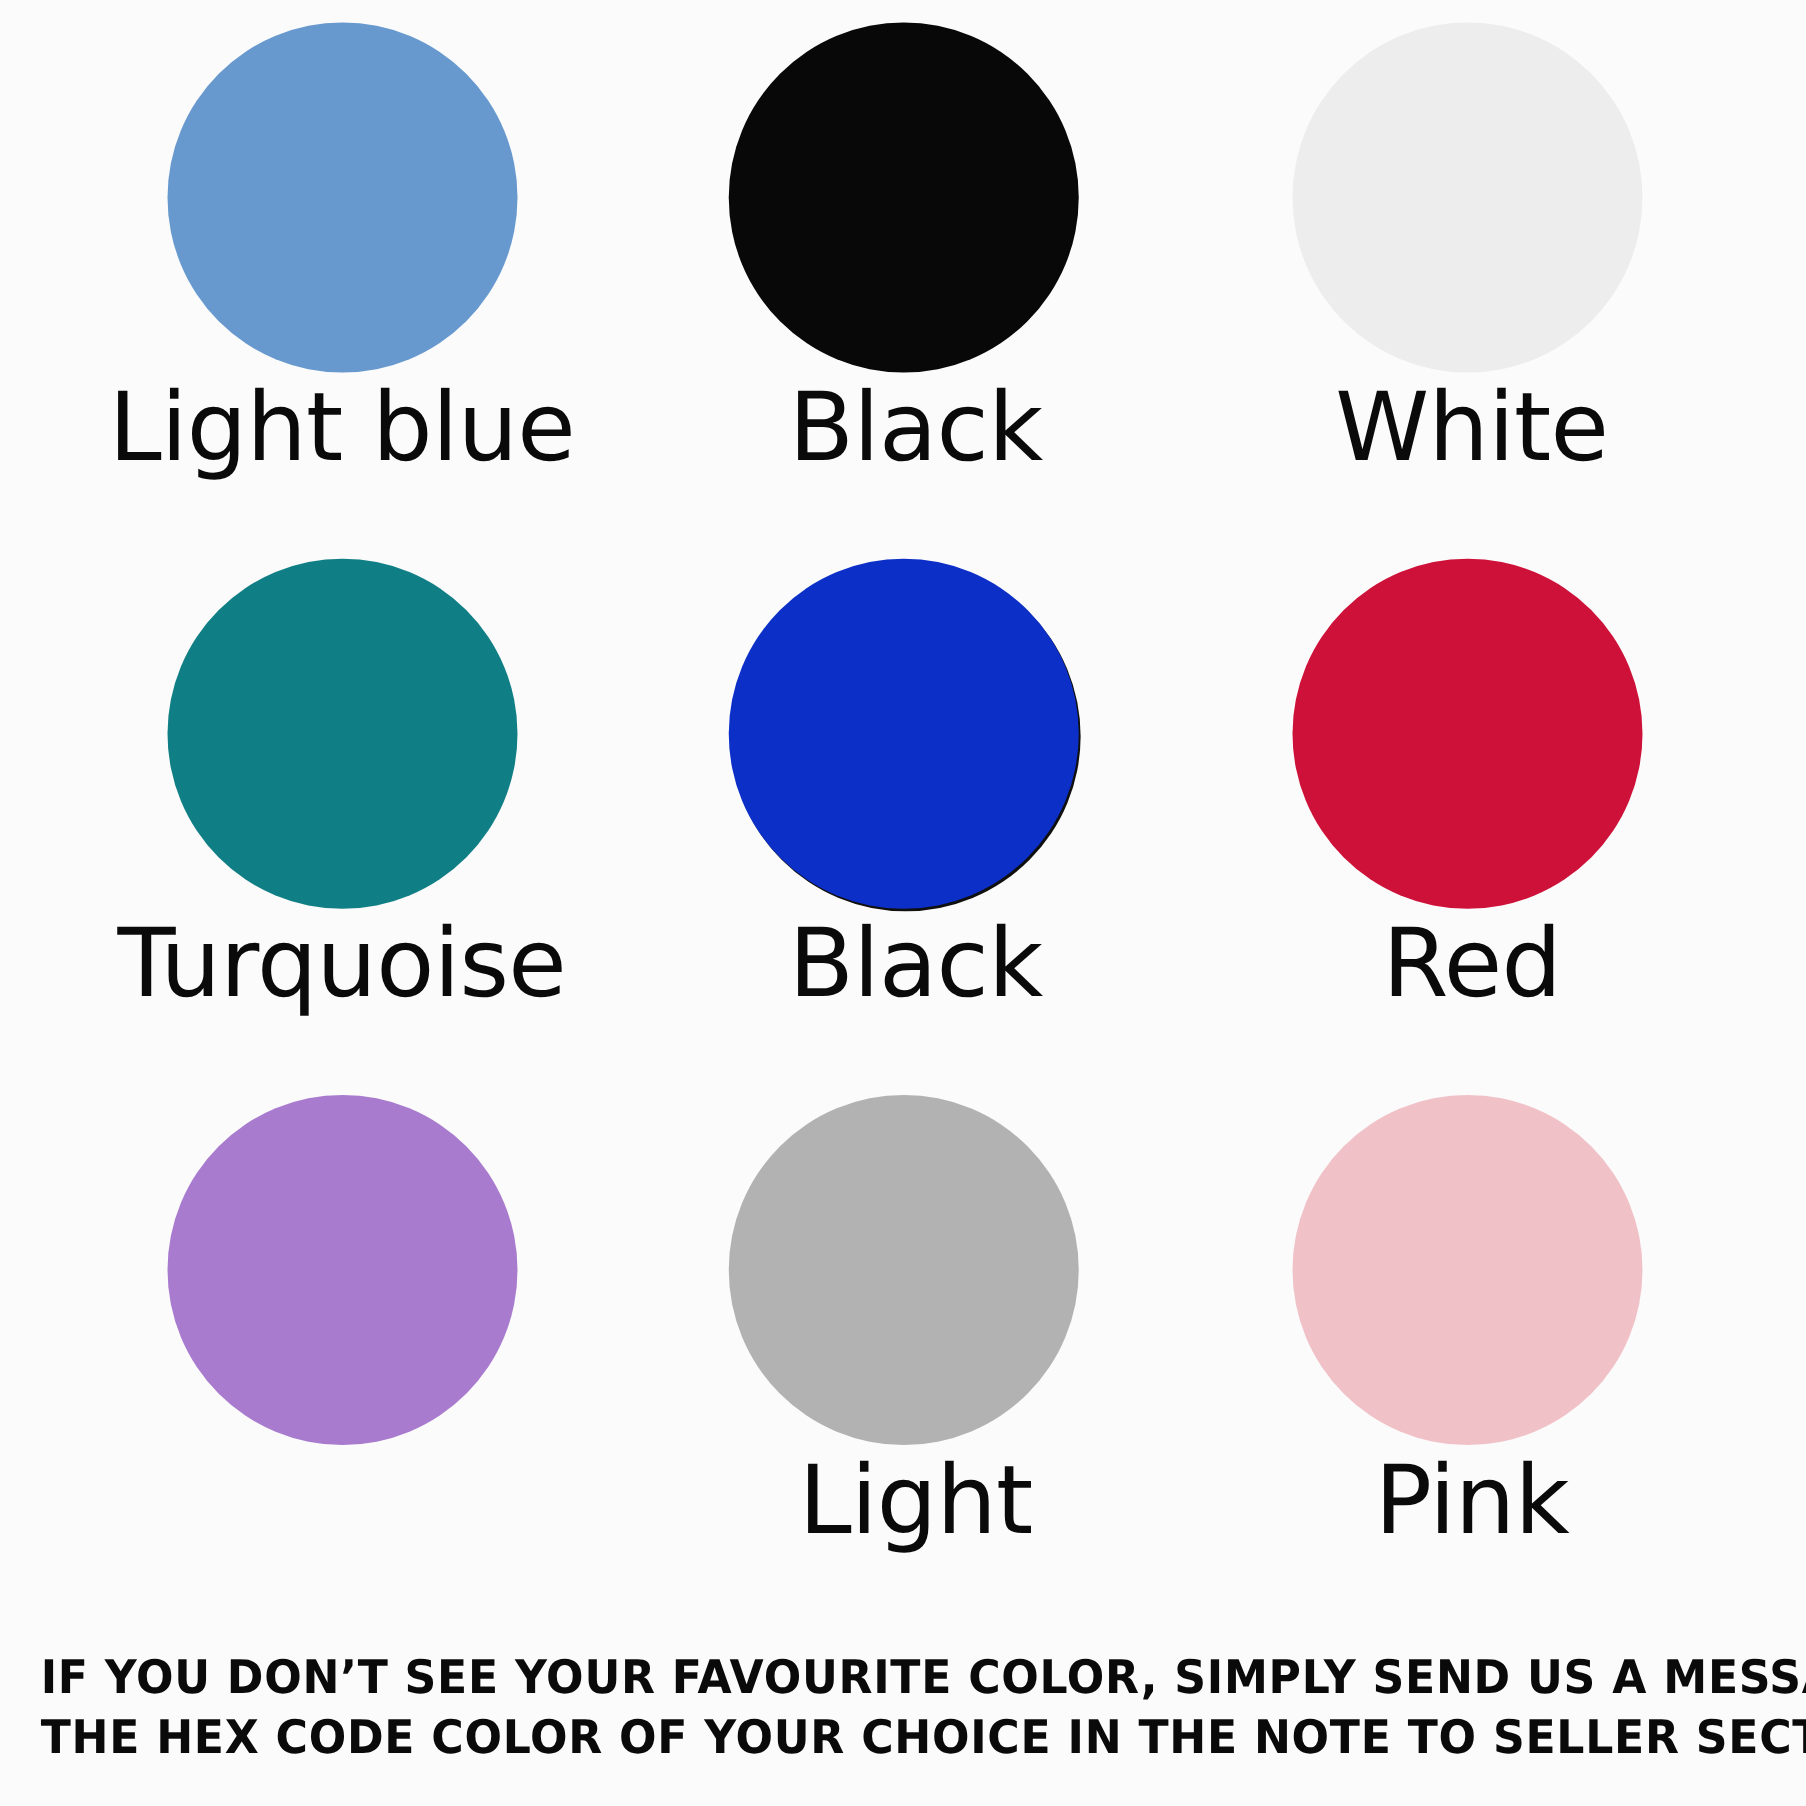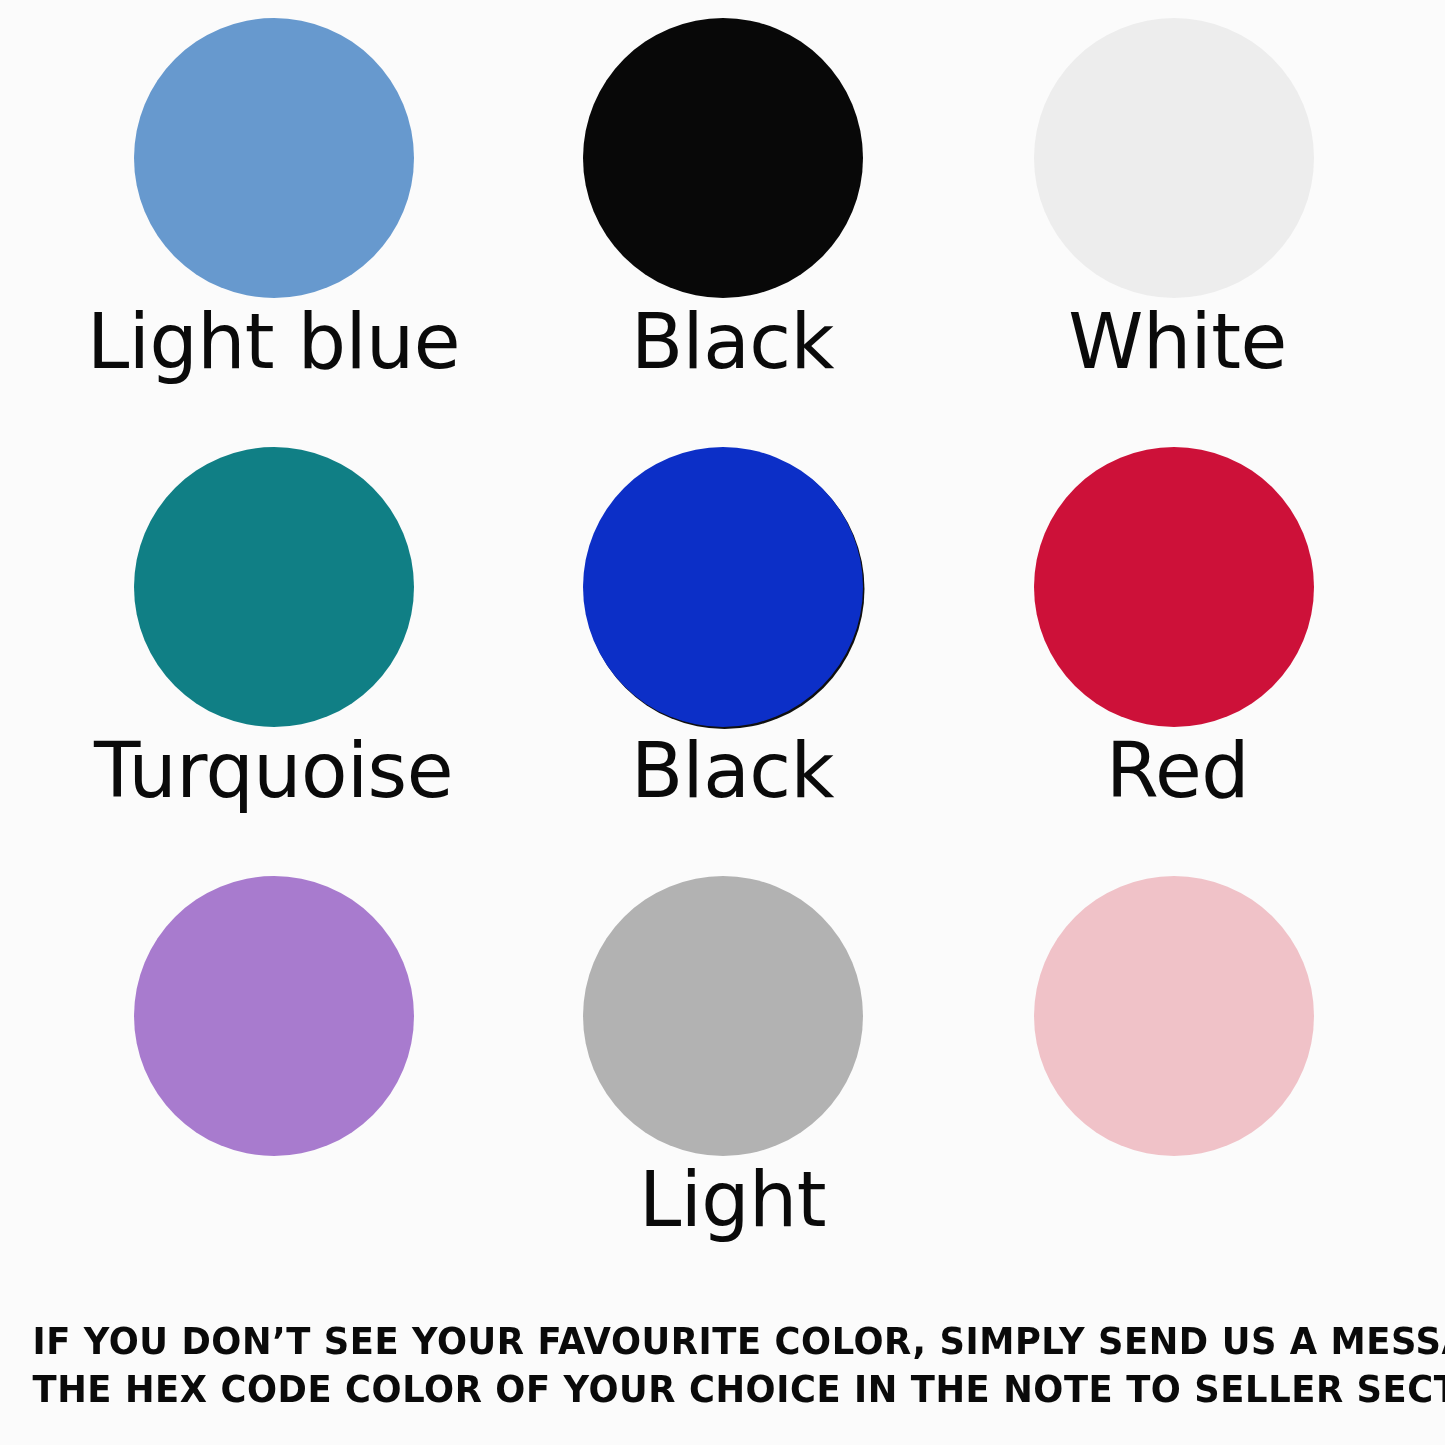--- a/index.html
+++ b/index.html
@@ -132,20 +132,21 @@
       <div class="swatch-dot" style="background: rgb(168, 123, 206);"></div>
     </div>
 
     <div class="swatch-cell col-2">
       <div class="swatch-dot" style="background: rgb(178, 178, 178);"></div>
       <div class="swatch-label">Light</div>
     </div>
 
     <div class="swatch-cell col-3">
       <div class="swatch-dot" style="background: rgb(240, 194, 200);"></div>
+      <div class="swatch-label">Pink</div>
     </div>
 
   </div>
 
   <div id="footer-note" style="color: rgb(10, 10, 10);">
     <span class="note-line">IF YOU DON’T SEE YOUR FAVOURITE COLOR, SIMPLY SEND US A MESSAGE OR LEAVE</span>
     <span class="note-line">THE HEX CODE COLOR OF YOUR CHOICE IN THE NOTE TO SELLER SECTION.</span>
   </div>
 
 </div>

